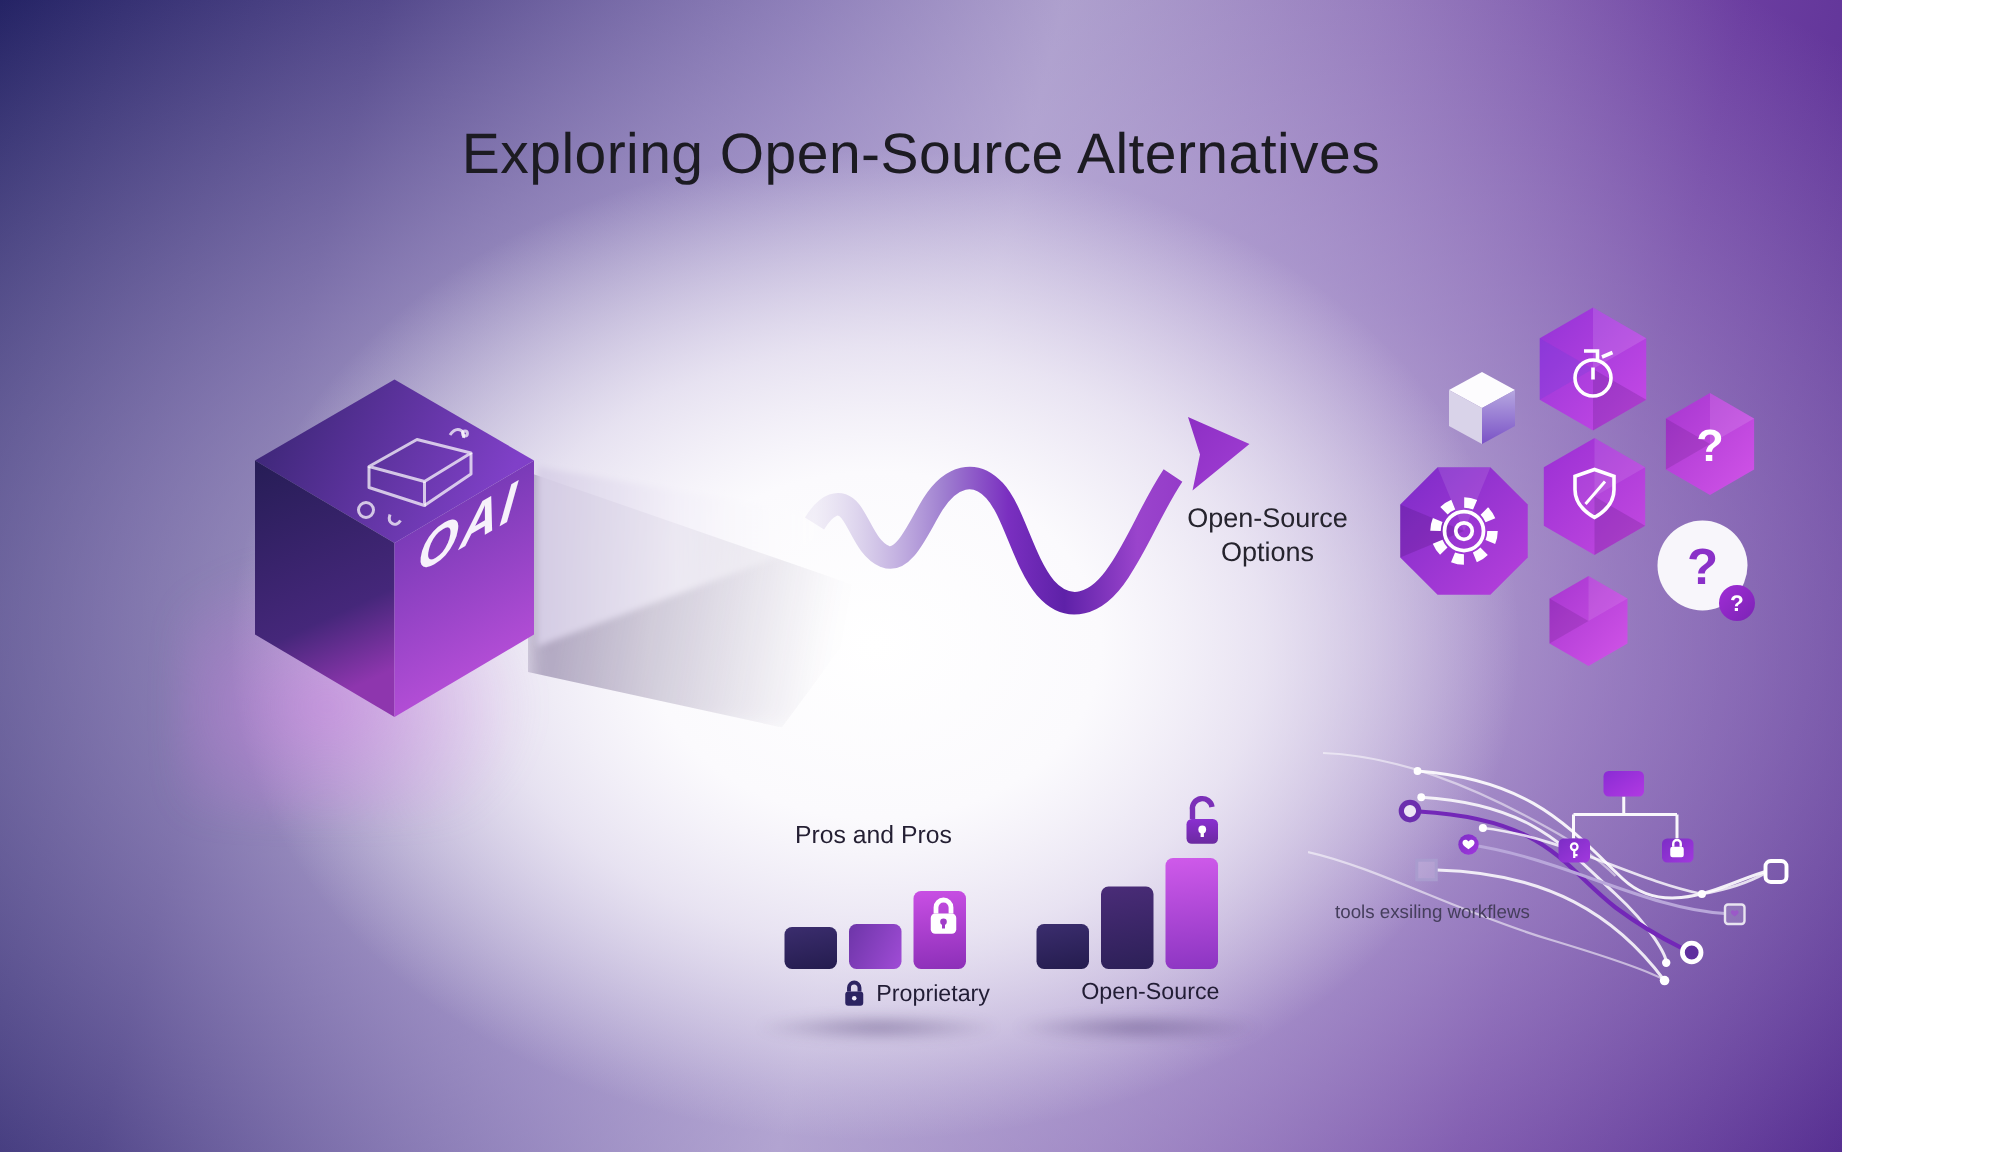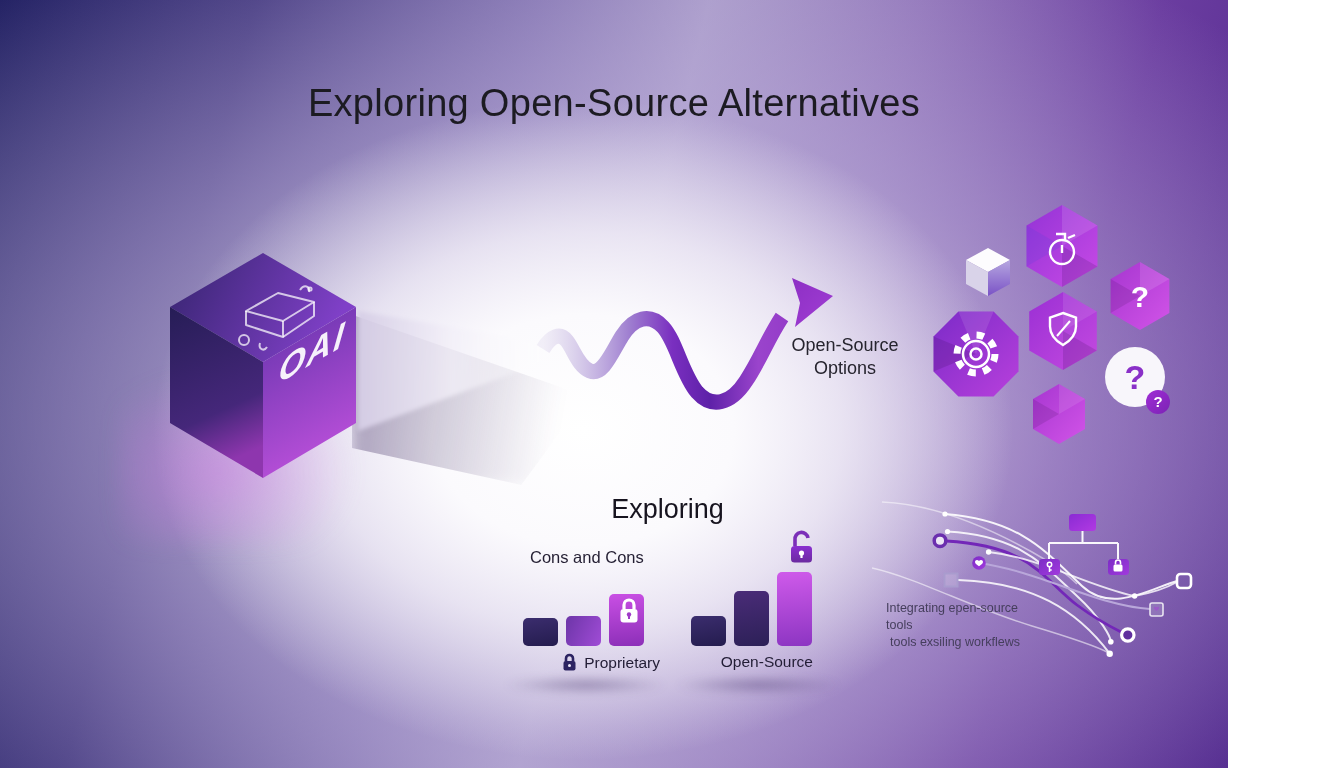--- a/index.html
+++ b/index.html
@@ -214,22 +214,21 @@
       <text x="238" y="214" text-anchor="middle" font-size="15" font-weight="bold" fill="#ffffff">?</text>
     </g>
 
     <g>
       <polygon points="139,191 165,206 165,236 139,251 113,236 113,206" fill="url(#hexB)"></polygon>
       <polygon points="139,191 165,206 139,221" fill="rgba(255,255,255,0.10)"></polygon>
       <polygon points="113,206 139,221 113,236" fill="rgba(30,0,60,0.12)"></polygon>
     </g>
   </svg>
 
-  <div class="abs exploring-title">Exploring</div>
-  <div class="abs pros-cons">Cons and Cons</div>
+  <div class="abs pros-cons">Pros and Pros</div>
 
   <div class="abs bars g0">
       <div class="bar b0" style="height: 28px;"></div>
       <div class="bar b1" style="height: 30px;"></div>
       <div class="bar b2" style="height: 52px;"></div>
     </div>
   <div class="abs bars g1">
       <div class="bar b0" style="height: 30px;"></div>
       <div class="bar b1" style="height: 55px;"></div>
       <div class="bar b2" style="height: 74px;"></div>
@@ -318,17 +317,16 @@
     <circle cx="262.6" cy="98" r="2.7" fill="#fff"></circle>
     <g>
       <rect x="278" y="105" width="13" height="13" rx="2" fill="rgba(255,255,255,0.15)" stroke="#e8e4f0" stroke-width="1.6"></rect>
       <path d="M284.5,109.5 c-0.9,-1.2 -2.6,-0.9 -2.6,0.6 c0,1.2 1.5,2 2.6,2.9 c1.1,-0.9 2.6,-1.7 2.6,-2.9 c0,-1.5 -1.7,-1.8 -2.6,-0.6" fill="#9b59c8"></path>
     </g>
     <circle cx="255.8" cy="137" r="6.2" fill="#5f2f9e" stroke="#fff" stroke-width="3.2"></circle>
     <circle cx="238.8" cy="143.8" r="2.8" fill="#fff"></circle>
     <circle cx="237.7" cy="155.7" r="3.2" fill="#fff"></circle>
   </svg>
   <div class="abs wf-caption">
-    <div class="l1">Integrating epen-source tools</div>
     <div class="l2">tools exsiling workflews</div>
   </div>
 
 </div>
 
 </body></html>

